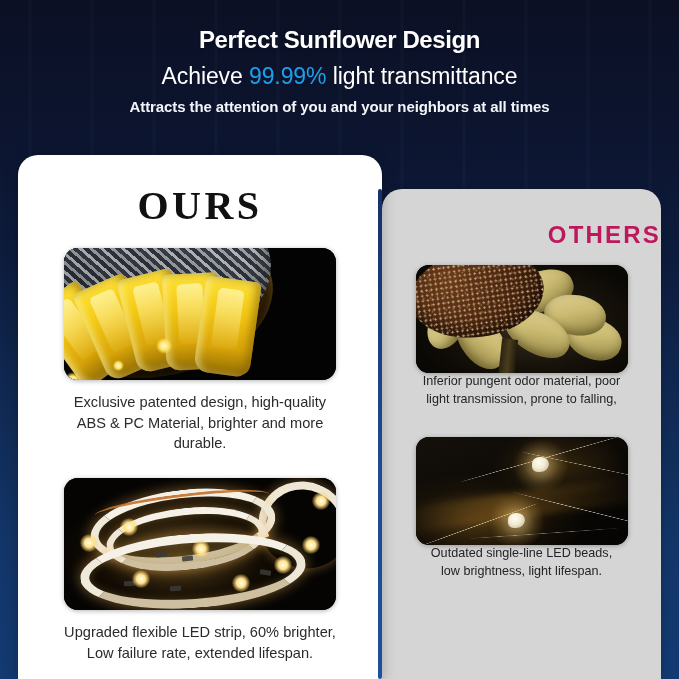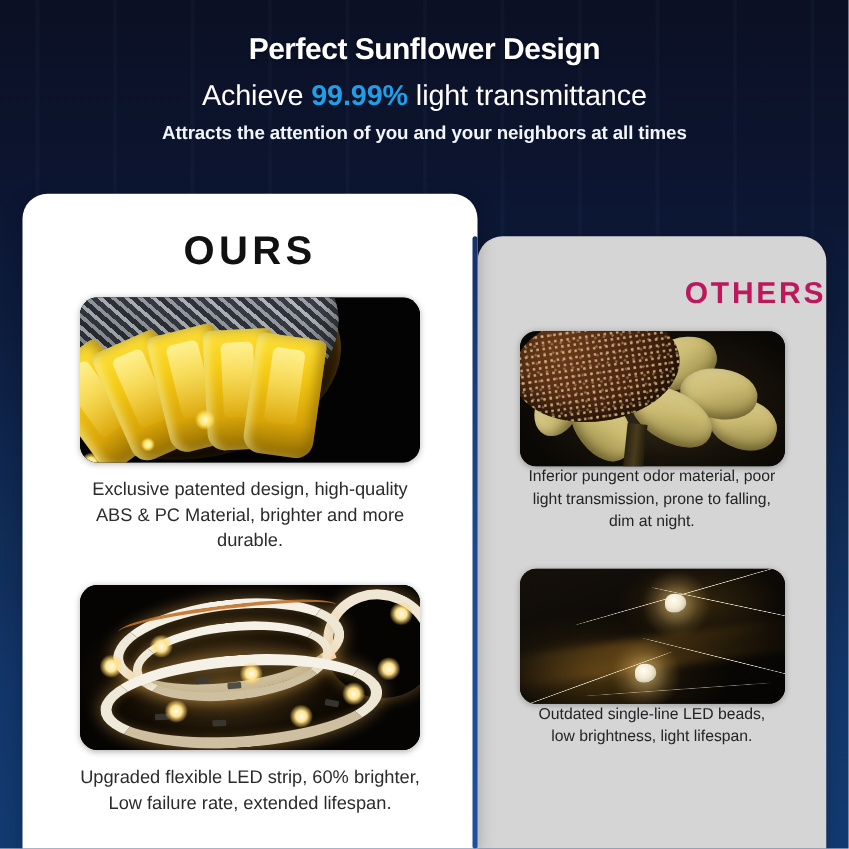--- a/index.html
+++ b/index.html
@@ -63,21 +63,21 @@
   }
   .subtitle{
     margin-top:9px;
     color:#ffffff;
     font-size:23px;
     font-weight:normal;
     letter-spacing:-0.1px;
   }
   .subtitle .hl{
     color:#1f9fe8;
-    font-weight:bold;
+    font-weight:normal;
   }
   .tagline{
     margin-top:8px;
     color:#f2f6fb;
     font-size:15px;
     font-weight:bold;
     letter-spacing:-0.1px;
   }
 
   
@@ -118,22 +118,23 @@
     z-index:2;
   }
 
   .panel-head{
     text-align:center;
     font-weight:bold;
   }
   .head-ours{
     padding-top:27px;
     color:#111111;
-    font-size:32px;
+    font-size:40px;
     letter-spacing:3.5px;
+    font-family:Liberation Serif, serif;
   }
   .head-others{
     padding-top:32px;
     color:#be185d;
     font-size:24px;
     letter-spacing:2.2px;
     text-align:right;
   }
 
   .item{ }
@@ -420,21 +421,20 @@
               <div class="f-petal fp3"></div>
               <div class="f-petal fp4"></div>
             </div>
             <div class="f-center"></div>
             <div class="f-stem"></div>
           </div>
         </div>
         <div class="caption cap-others">
           <div>Inferior pungent odor material, poor</div>
           <div>light transmission, prone to falling,</div>
-          <div>dim at night.</div>
         </div>
       </div>
 
       <div class="item">
         <div class="photo ph-others" style="margin-top:28px">
           <div class="bead-scene">
             <div class="brown-band"></div>
             <div class="wire w1"></div>
             <div class="wire w2"></div>
             <div class="wire w3"></div>

